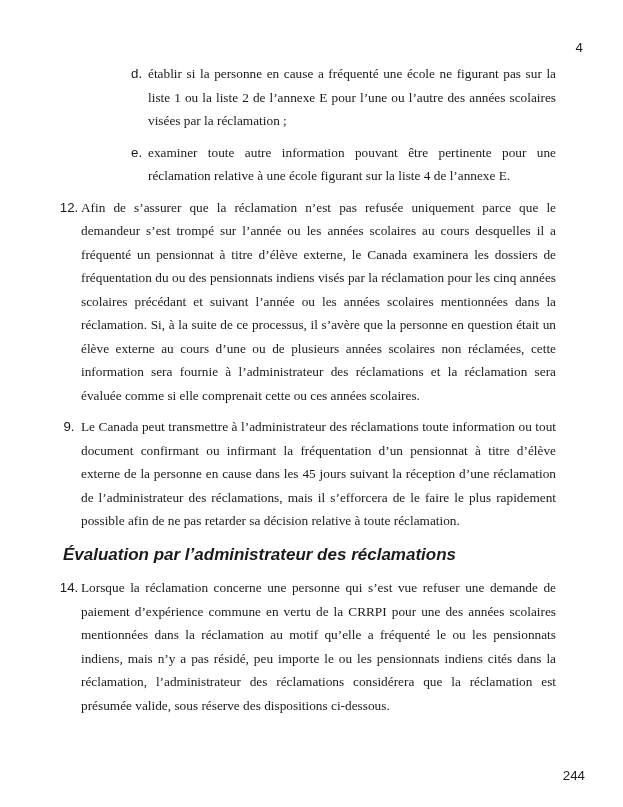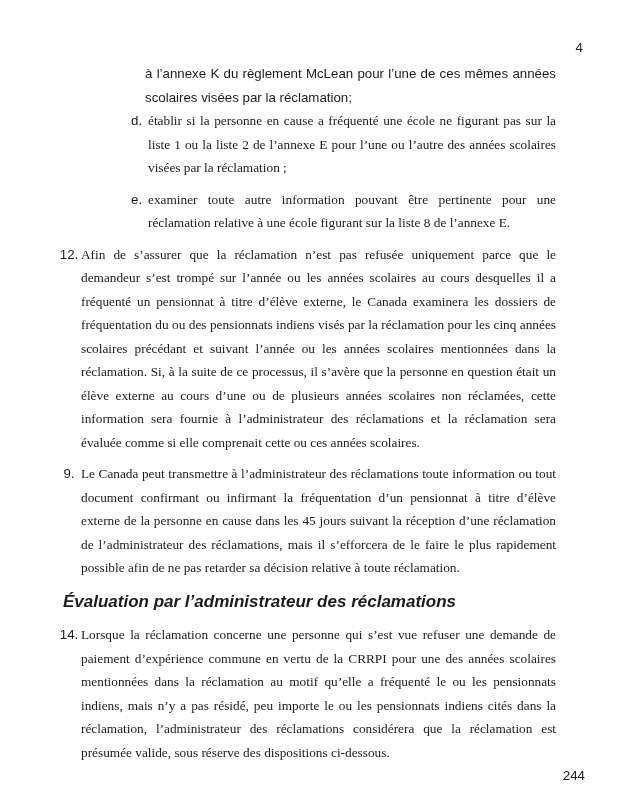--- a/index.html
+++ b/index.html
@@ -68,30 +68,29 @@
 </style>
 </head>
 <body>
 
 <div class="page">
 
   <div class="pagenum-top">4</div>
 
   <main class="content">
 
-    <p class="cont">à l’annexe K du règlement McLean pour l’une de ces mêmes années scolaires visées par la réclamation;</p>
 
     <div class="li lettered">
       <span class="marker">d.</span>
       <span class="litext">établir si la personne en cause a fréquenté une école ne figurant pas sur la liste 1 ou la liste 2 de l’annexe E pour l’une ou l’autre des années scolaires visées par la réclamation ;</span>
     </div>
 
     <div class="li lettered gap">
       <span class="marker">e.</span>
-      <span class="litext">examiner toute autre information pouvant être pertinente pour une réclamation relative à une école figurant sur la liste 8 de l’annexe E.</span>
+      <span class="litext">examiner toute autre information pouvant être pertinente pour une réclamation relative à une école figurant sur la liste 4 de l’annexe E.</span>
     </div>
 
     <div class="li numbered gap">
       <span class="marker">12.</span>
       <span class="litext">Afin de s’assurer que la réclamation n’est pas refusée uniquement parce que le demandeur s’est trompé sur l’année ou les années scolaires au cours desquelles il a fréquenté un pensionnat à titre d’élève externe, le Canada examinera les dossiers de fréquentation du ou des pensionnats indiens visés par la réclamation pour les cinq années scolaires précédant et suivant l’année ou les années scolaires mentionnées dans la réclamation. Si, à la suite de ce processus, il s’avère que la personne en question était un élève externe au cours d’une ou de plusieurs années scolaires non réclamées, cette information sera fournie à l’administrateur des réclamations et la réclamation sera évaluée comme si elle comprenait cette ou ces années scolaires.</span>
     </div>
 
     <div class="li numbered gap">
       <span class="marker">9.</span>
       <span class="litext">Le Canada peut transmettre à l’administrateur des réclamations toute information ou tout document confirmant ou infirmant la fréquentation d’un pensionnat à titre d’élève externe de la personne en cause dans les 45 jours suivant la réception d’une réclamation de l’administrateur des réclamations, mais il s’efforcera de le faire le plus rapidement possible afin de ne pas retarder sa décision relative à toute réclamation.</span>

